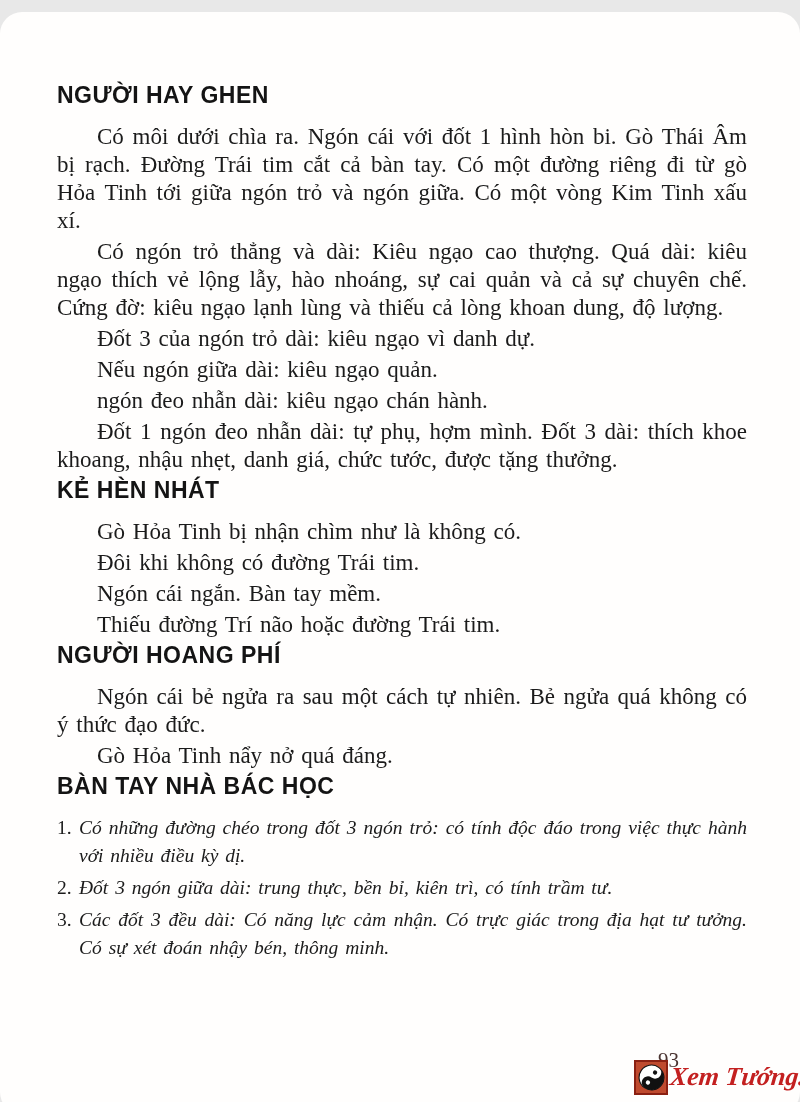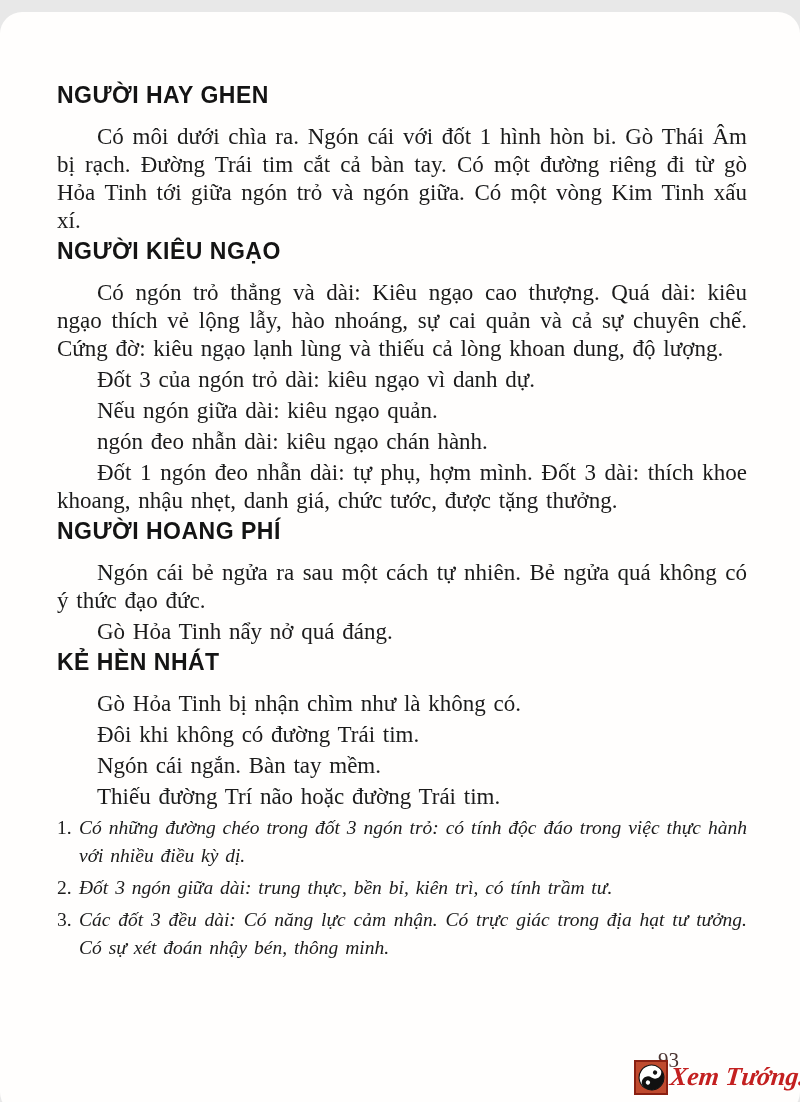--- a/index.html
+++ b/index.html
@@ -101,43 +101,43 @@
 <div class="page">
 
   <div class="content">
 
     <section>
       <h2 class="sec-heading">NGƯỜI HAY GHEN</h2>
       <p class="body-par">Có môi dưới chìa ra. Ngón cái với đốt 1 hình hòn bi. Gò Thái Âm bị rạch. Đường Trái tim cắt cả bàn tay. Có một đường riêng đi từ gò Hỏa Tinh tới giữa ngón trỏ và ngón giữa. Có một vòng Kim Tinh xấu xí.</p>
     </section>
 
     <section>
-      <h2 class="sec-heading">NGƯỜI KIÊU NGẠO</h2>
       <p class="body-par">Có ngón trỏ thẳng và dài: Kiêu ngạo cao thượng. Quá dài: kiêu ngạo thích vẻ lộng lẫy, hào nhoáng, sự cai quản và cả sự chuyên chế. Cứng đờ: kiêu ngạo lạnh lùng và thiếu cả lòng khoan dung, độ lượng.</p>
       <p class="body-par">Đốt 3 của ngón trỏ dài: kiêu ngạo vì danh dự.</p>
       <p class="body-par">Nếu ngón giữa dài: kiêu ngạo quản.</p>
       <p class="body-par">ngón đeo nhẫn dài: kiêu ngạo chán hành.</p>
       <p class="body-par">Đốt 1 ngón đeo nhẫn dài: tự phụ, hợm mình. Đốt 3 dài: thích khoe khoang, nhậu nhẹt, danh giá, chức tước, được tặng thưởng.</p>
-    </section>
-
-    <section>
-      <h2 class="sec-heading">NGƯỜI HOANG PHÍ</h2>
-      <p class="body-par">Ngón cái bẻ ngửa ra sau một cách tự nhiên. Bẻ ngửa quá không có ý thức đạo đức.</p>
-      <p class="body-par">Gò Hỏa Tinh nẩy nở quá đáng.</p>
     </section>
 
     <section>
       <h2 class="sec-heading">KẺ HÈN NHÁT</h2>
       <p class="body-par">Gò Hỏa Tinh bị nhận chìm như là không có.</p>
       <p class="body-par">Đôi khi không có đường Trái tim.</p>
       <p class="body-par">Ngón cái ngắn. Bàn tay mềm.</p>
       <p class="body-par">Thiếu đường Trí não hoặc đường Trái tim.</p>
     </section>
 
     <section>
+      <h2 class="sec-heading">NGƯỜI HOANG PHÍ</h2>
+      <p class="body-par">Ngón cái bẻ ngửa ra sau một cách tự nhiên. Bẻ ngửa quá không có ý thức đạo đức.</p>
+      <p class="body-par">Gò Hỏa Tinh nẩy nở quá đáng.</p>
+    </section>
+
+    <section>
+      <h2 class="sec-heading">BÀN TAY NHÀ BÁC HỌC</h2>
       <ol class="sci-list">
         <li>
           <span class="li-num">1.</span>
           <span class="li-text">Có những đường chéo trong đốt 3 ngón trỏ: có tính độc đáo trong việc thực hành với nhiều điều kỳ dị.</span>
         </li>
         <li>
           <span class="li-num">2.</span>
           <span class="li-text">Đốt 3 ngón giữa dài: trung thực, bền bỉ, kiên trì, có tính trầm tư.</span>
         </li>
         <li>

